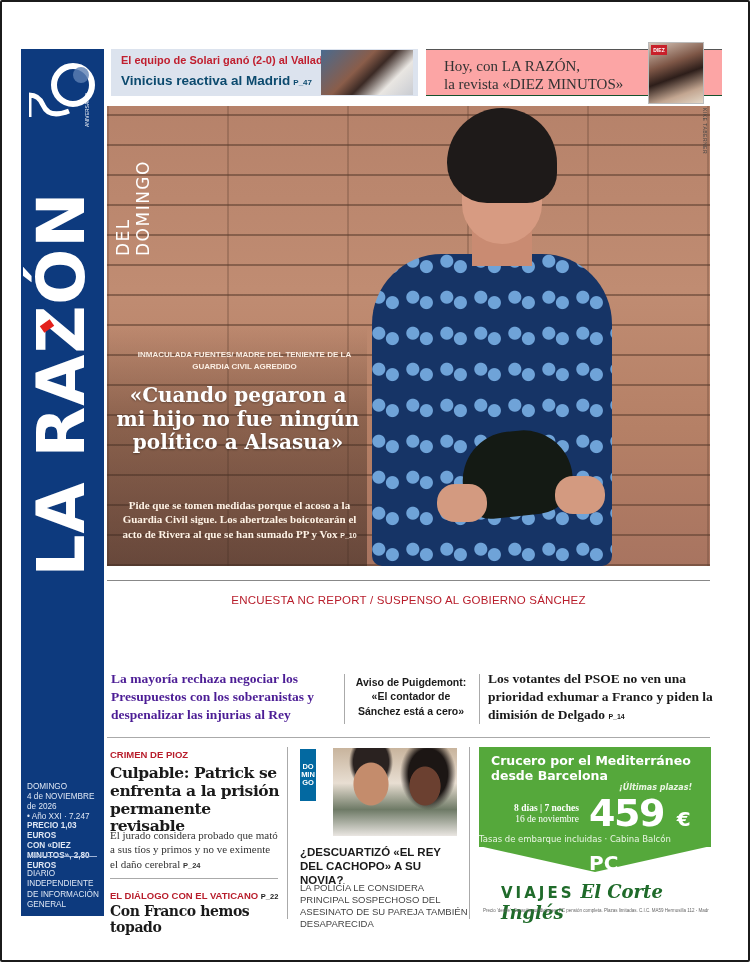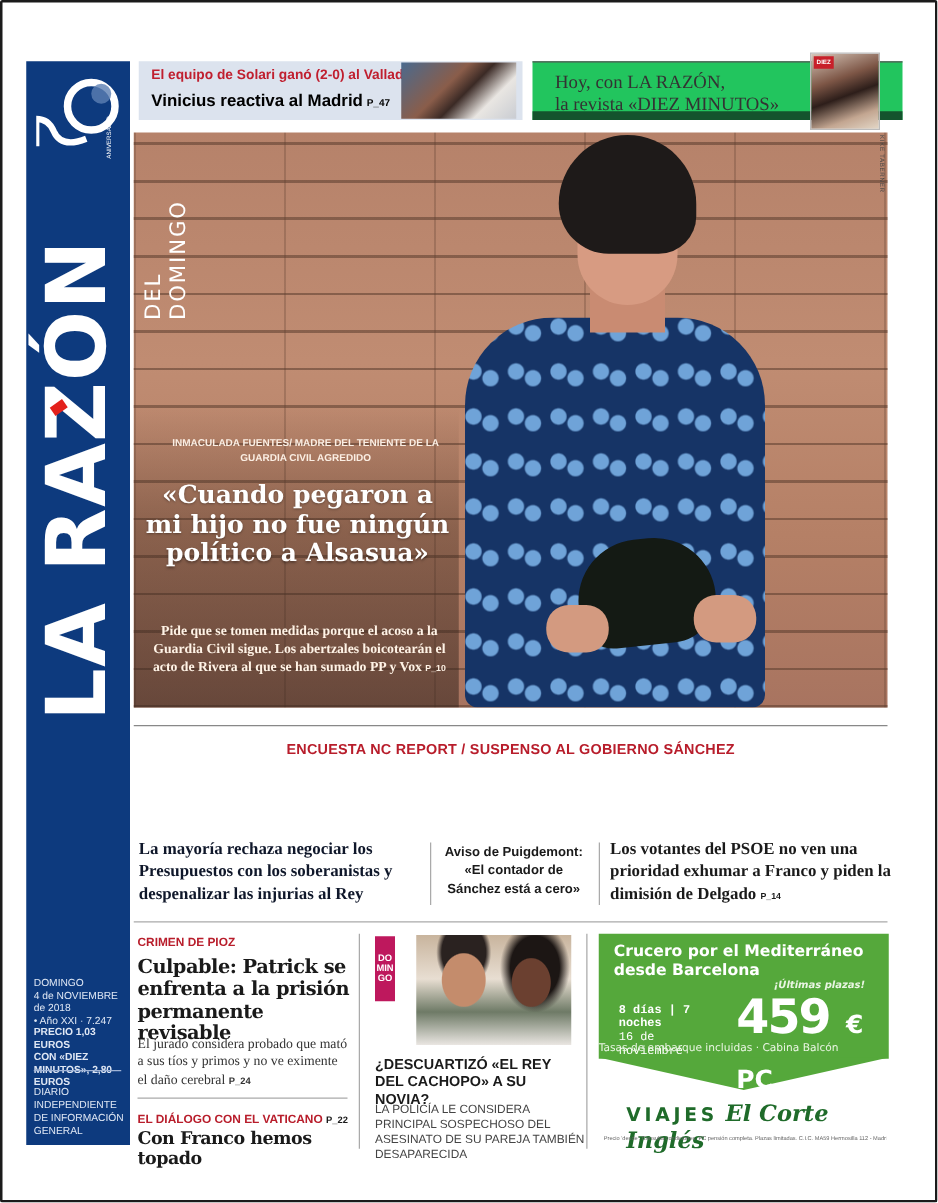--- a/index.html
+++ b/index.html
@@ -14,24 +14,24 @@
   .logo-text{position:absolute;left:50%;top:50%;transform:translate(-50%,-50%) rotate(-90deg);white-space:nowrap;font-family:"DejaVu Sans",sans-serif;font-weight:bold;font-size:66px;letter-spacing:1px;color:#fff;line-height:1}
   .accent{position:absolute;left:22px;top:178px;width:12px;height:8px;background:#e3201b;transform:rotate(-35deg)}
   .edition{position:absolute;left:6px;top:733px;width:72px;font-size:8.2px;line-height:1.2;color:#dfe7f4;text-transform:none}
   .edition .b{font-weight:bold}
   .ed-rule{position:absolute;left:6px;top:807px;width:70px;height:1px;background:#9fb3d6}
   .tagline{position:absolute;left:6px;top:820px;width:72px;font-size:8.2px;line-height:1.25;color:#dfe7f4;text-transform:uppercase}
 
   
   .promo-left{position:absolute;left:109px;top:47px;width:307px;height:47px;background:#dce3ee}
   .promo-left .kicker{position:absolute;left:10px;top:5px;font-family:"Liberation Sans",sans-serif;font-weight:bold;font-size:11px;color:#c01f2f}
-  .promo-left .head{position:absolute;left:10px;top:24px;font-family:"Liberation Sans",sans-serif;font-weight:bold;font-size:13.5px;color:#000000}
+  .promo-left .head{position:absolute;left:10px;top:24px;font-family:"Liberation Sans",sans-serif;font-weight:bold;font-size:13.5px;color:#0c4a6e}
   .promo-left .head .pg{font-size:8px;margin-left:3px}
   .promo-left .thumb{position:absolute;left:210px;top:1px;width:92px;height:45px;background:linear-gradient(135deg,#4a6a8e 0%,#8a5d4a 40%,#3b2a25 55%,#e9e6e2 75%,#c9ccd2 100%)}
-  .promo-right{position:absolute;left:424px;top:47px;width:296px;height:47px;border-top:1px solid #555;border-bottom:7px solid #14532d;background:#22c55e}
+  .promo-right{position:absolute;left:424px;top:47px;width:296px;height:47px;border-top:1px solid #555;border-bottom:1px solid #14532d;background:#fca5a5}
   .promo-right .txt{position:absolute;left:18px;top:7px;font-family:"Liberation Serif",serif;font-size:15px;line-height:1.2;color:#333}
   .promo-right .mag{position:absolute;left:222px;top:-8px;width:56px;height:62px;background:linear-gradient(160deg,#d7c6b9 0%,#7d5646 35%,#2d1e1a 55%,#c3a691 80%,#e3d7c7 100%);border:1px solid #bbb}
   .promo-right .mag-logo{position:absolute;left:2px;top:2px;width:16px;height:10px;background:#c8202a;font-size:5px;color:#fff;font-weight:bold;text-align:center;line-height:10px}
 
   
   .hero{position:absolute;left:105px;top:104px;width:603px;height:460px;overflow:hidden;
     background:
       repeating-linear-gradient(0deg, rgba(90,60,45,.55) 0 2px, transparent 2px 30px),
       linear-gradient(180deg,#b6826a 0%,#c08c72 40%,#b58066 70%,#a87460 100%);}
   .hero .bricks{position:absolute;inset:0;background:repeating-linear-gradient(90deg, rgba(90,60,45,.35) 0 2px, transparent 2px 120px);opacity:.8}
@@ -50,54 +50,54 @@
   .hero .credit{position:absolute;right:2px;top:2px;font-size:5px;color:#444;writing-mode:vertical-rl;letter-spacing:.5px}
   .section-label{position:absolute;left:6px;top:10px;height:140px;writing-mode:vertical-rl;transform:rotate(180deg);font-family:"DejaVu Sans",sans-serif;font-size:17px;color:#fff;letter-spacing:1.5px}
   .hero .byline{position:absolute;left:20px;top:243px;width:235px;text-align:center;font-family:"Liberation Sans",sans-serif;font-weight:bold;font-size:8px;line-height:1.45;color:#fbeee3;text-transform:uppercase}
   .hero .quote{position:absolute;left:6px;top:278px;width:250px;text-align:center;font-family:"DejaVu Serif",serif;font-weight:bold;font-size:20px;line-height:1.18;color:#fff;text-shadow:0 1px 2px rgba(0,0,0,.35)}
   .hero .deck{position:absolute;left:10px;top:392px;width:245px;text-align:center;font-family:"Liberation Serif",serif;font-weight:bold;font-size:11px;line-height:1.3;color:#fff3e6}
   .hero .deck .pg{font-family:"Liberation Sans",sans-serif;font-size:7px}
 
   .rule{position:absolute;height:1px;background:#999}
 
   
-  .lead-kicker{position:absolute;left:105px;top:592px;width:603px;text-align:center;font-family:"Liberation Sans",sans-serif;font-weight:bold;font-size:11.5px;color:#b81d2b;letter-spacing:.2px}
+  .lead-kicker{position:absolute;left:105px;top:592px;width:603px;text-align:center;font-family:"Liberation Sans",sans-serif;font-weight:normal;font-size:11.5px;color:#b81d2b;letter-spacing:.2px}
   .lead-head{position:absolute;left:105px;top:610px;width:603px;text-align:center;font-family:"DejaVu Serif",serif;font-weight:bold;font-size:34px;letter-spacing:-1.2px;color:#1a1a1a;line-height:1.15}
   .subs{position:absolute;left:105px;top:668px;width:605px;height:58px}
-  .sub1{position:absolute;left:4px;top:0;width:230px;font-family:"Liberation Serif",serif;font-weight:bold;font-size:13.5px;line-height:1.33;color:#0f172a}
+  .sub1{position:absolute;left:4px;top:0;width:230px;font-family:"Liberation Serif",serif;font-weight:bold;font-size:13.5px;line-height:1.33;color:#4c1d95}
   .sub2{position:absolute;left:244px;top:5px;width:120px;text-align:center;font-family:"Liberation Sans",sans-serif;font-weight:bold;font-size:10.5px;line-height:1.38;color:#1a1a1a}
   .sub3{position:absolute;left:381px;top:0;width:230px;font-family:"Liberation Serif",serif;font-weight:bold;font-size:13.5px;line-height:1.33;color:#1a1a1a}
   .sub3 .pg{font-family:"Liberation Sans",sans-serif;font-size:7px}
   .vline{position:absolute;width:1px;background:#aaa}
 
   
   .crimen-kicker{position:absolute;left:108px;top:747px;font-weight:bold;font-size:9.5px;color:#b81d2b}
   .crimen-head{position:absolute;left:108px;top:762px;width:170px;font-family:"DejaVu Serif",serif;font-weight:bold;font-size:15.5px;line-height:1.15;color:#1a1a1a;letter-spacing:-.4px}
   .crimen-body{position:absolute;left:108px;top:826px;width:170px;font-family:"Liberation Serif",serif;font-size:11px;line-height:1.3;color:#333}
   .crimen-body .pg{font-family:"Liberation Sans",sans-serif;font-weight:bold;font-size:7.5px}
   .vatican-kicker{position:absolute;left:108px;top:888px;font-weight:bold;font-size:9.5px;color:#b81d2b}
   .vatican-kicker .pg{color:#1a1a1a;font-size:7.5px}
   .vatican-head{position:absolute;left:108px;top:901px;width:175px;font-family:"DejaVu Serif",serif;font-weight:bold;font-size:14px;color:#1a1a1a;letter-spacing:-.4px}
 
-  .dom-badge{position:absolute;left:298px;top:747px;width:16px;height:52px;background:#be185d;color:#fff;font-weight:bold;font-size:7.5px;line-height:1.05;text-align:center;padding-top:14px}
+  .dom-badge{position:absolute;left:298px;top:747px;width:16px;height:52px;background:#0369a1;color:#fff;font-weight:bold;font-size:7.5px;line-height:1.05;text-align:center;padding-top:14px}
   .dom-photo{position:absolute;left:331px;top:746px;width:124px;height:88px;background:
       radial-gradient(ellipse 18px 22px at 38px 36px,#c48c6c 95%,transparent 100%),
       radial-gradient(ellipse 16px 20px at 92px 38px,#6b4030 95%,transparent 100%),
       radial-gradient(ellipse 22px 28px at 38px 14px,#2a2220 80%,transparent 100%),
       radial-gradient(ellipse 28px 36px at 95px 26px,#1c1614 70%,transparent 100%),
       linear-gradient(180deg,#c8b49d 0%,#e8ded2 40%,#6e7a66 70%,#eae6e2 100%)}
   .dom-head{position:absolute;left:298px;top:844px;width:165px;font-family:"Liberation Sans",sans-serif;font-weight:bold;font-size:11.5px;line-height:1.2;color:#1a1a1a}
   .dom-body{position:absolute;left:298px;top:880px;width:170px;font-family:"Liberation Sans",sans-serif;font-size:9.5px;line-height:1.28;color:#444;text-transform:uppercase}
 
   .ad{position:absolute;left:477px;top:745px;width:232px;height:172px}
   .ad-box{position:absolute;left:0;top:0;width:232px;height:100px;background:#55a83b}
   .ad-arrow{position:absolute;left:0;top:99px;width:0;height:0;border-left:116px solid transparent;border-right:116px solid transparent;border-top:26px solid #55a83b}
   .ad-title{position:absolute;left:12px;top:6px;width:215px;font-family:"DejaVu Sans",sans-serif;font-weight:bold;font-size:12.5px;line-height:1.2;color:#fff}
   .ad-urgent{position:absolute;left:140px;top:36px;font-family:"DejaVu Sans",sans-serif;font-style:italic;font-weight:bold;font-size:8px;color:#eaf5e3}
-  .ad-dur{position:absolute;left:16px;top:56px;width:84px;text-align:left;font-family:Liberation Mono, monospace;font-size:9.5px;line-height:1.15;color:#fff}
+  .ad-dur{position:absolute;left:16px;top:56px;width:84px;text-align:right;font-family:Liberation Serif, serif;font-size:9.5px;line-height:1.15;color:#fff}
   .ad-dur .b{font-weight:bold}
   .ad-price{position:absolute;left:110px;top:44px;font-family:"DejaVu Sans",sans-serif;font-weight:bold;font-size:38px;color:#fff;letter-spacing:-1.5px}
   .ad-price .unit{font-size:20px;letter-spacing:0;margin-left:13px}
   .ad-tax{position:absolute;left:0;top:87px;width:232px;text-align:left;font-family:"DejaVu Sans",sans-serif;font-size:8.5px;color:#eaf5e3}
   .ad-brand{position:absolute;left:22px;top:134px;font-family:"DejaVu Sans",sans-serif;font-weight:bold;font-size:15px;letter-spacing:3px;color:#1f6b2a}
   .ad-brand .script{font-family:"DejaVu Serif",serif;font-style:italic;font-size:18px;letter-spacing:0;margin-left:6px}
   .ad-fine{position:absolute;left:4px;top:161px;width:226px;font-size:4.5px;color:#666;white-space:nowrap;overflow:hidden}
 </style>
 </head>
 <body>
@@ -110,21 +110,21 @@
       <circle cx="52" cy="20" r="8" fill="#5d7fb3" opacity=".8"></circle>
       <path d="M14 70 Q6 50 20 44 Q30 40 30 30 L8 30" fill="none" stroke="#fff" stroke-width="5" transform="rotate(-90 20 50)"></path>
       <text x="60" y="72" font-size="5" fill="#fff" transform="rotate(-90 60 72)" font-family="Liberation Sans, sans-serif">ANIVERSARIO</text>
     </svg>
     <div class="logo">
       <div class="logo-text">LA RAZÓN</div>
       <div class="accent"></div>
     </div>
     <div class="edition">
       <div>DOMINGO</div>
-      <div>4 de NOVIEMBRE de 2018</div>
+      <div>4 de NOVIEMBRE de 2026</div>
       <div>• Año XXI · 7.247</div>
       <div class="b">PRECIO 1,03 EUROS</div>
       <div class="b">CON «DIEZ MINUTOS», 2,80 EUROS</div>
     </div>
     <div class="ed-rule"></div>
     <div class="tagline">DIARIO INDEPENDIENTE DE INFORMACIÓN GENERAL</div>
   </div>
 
   <div class="promo-left">
     <div class="kicker">El equipo de Solari ganó (2-0) al Valladolid</div>

